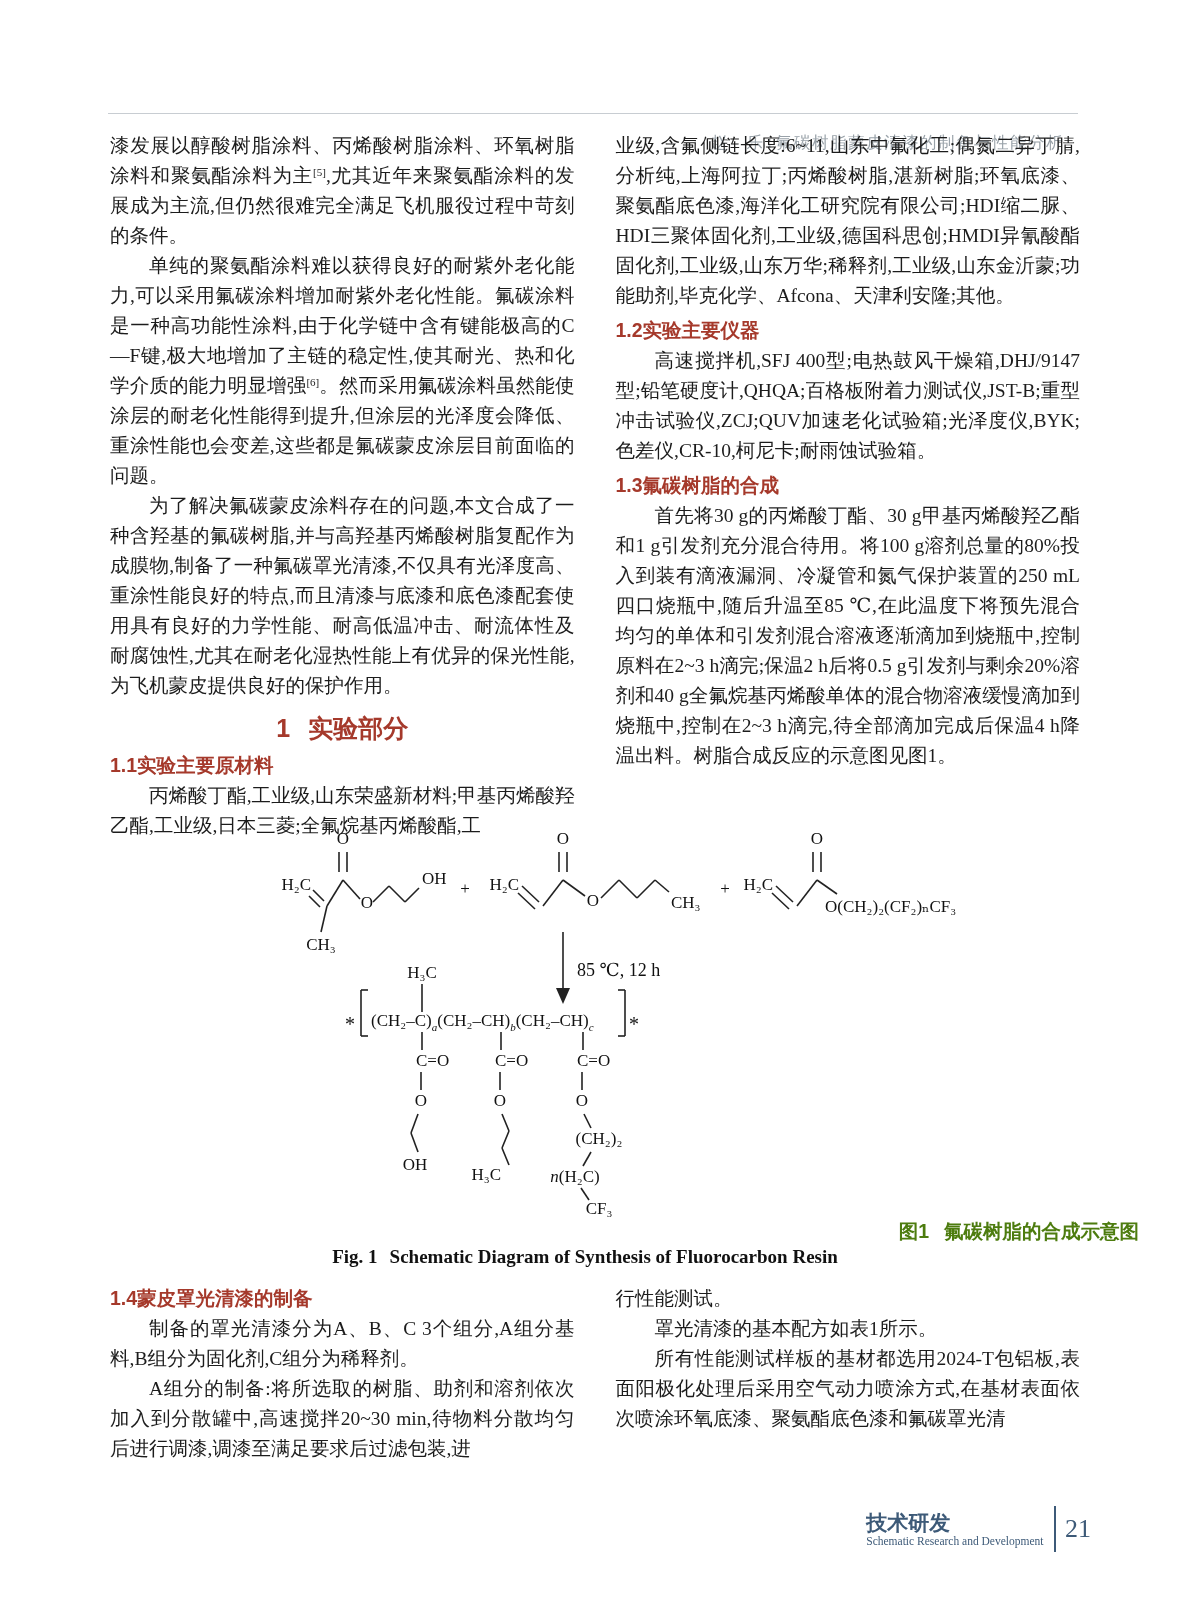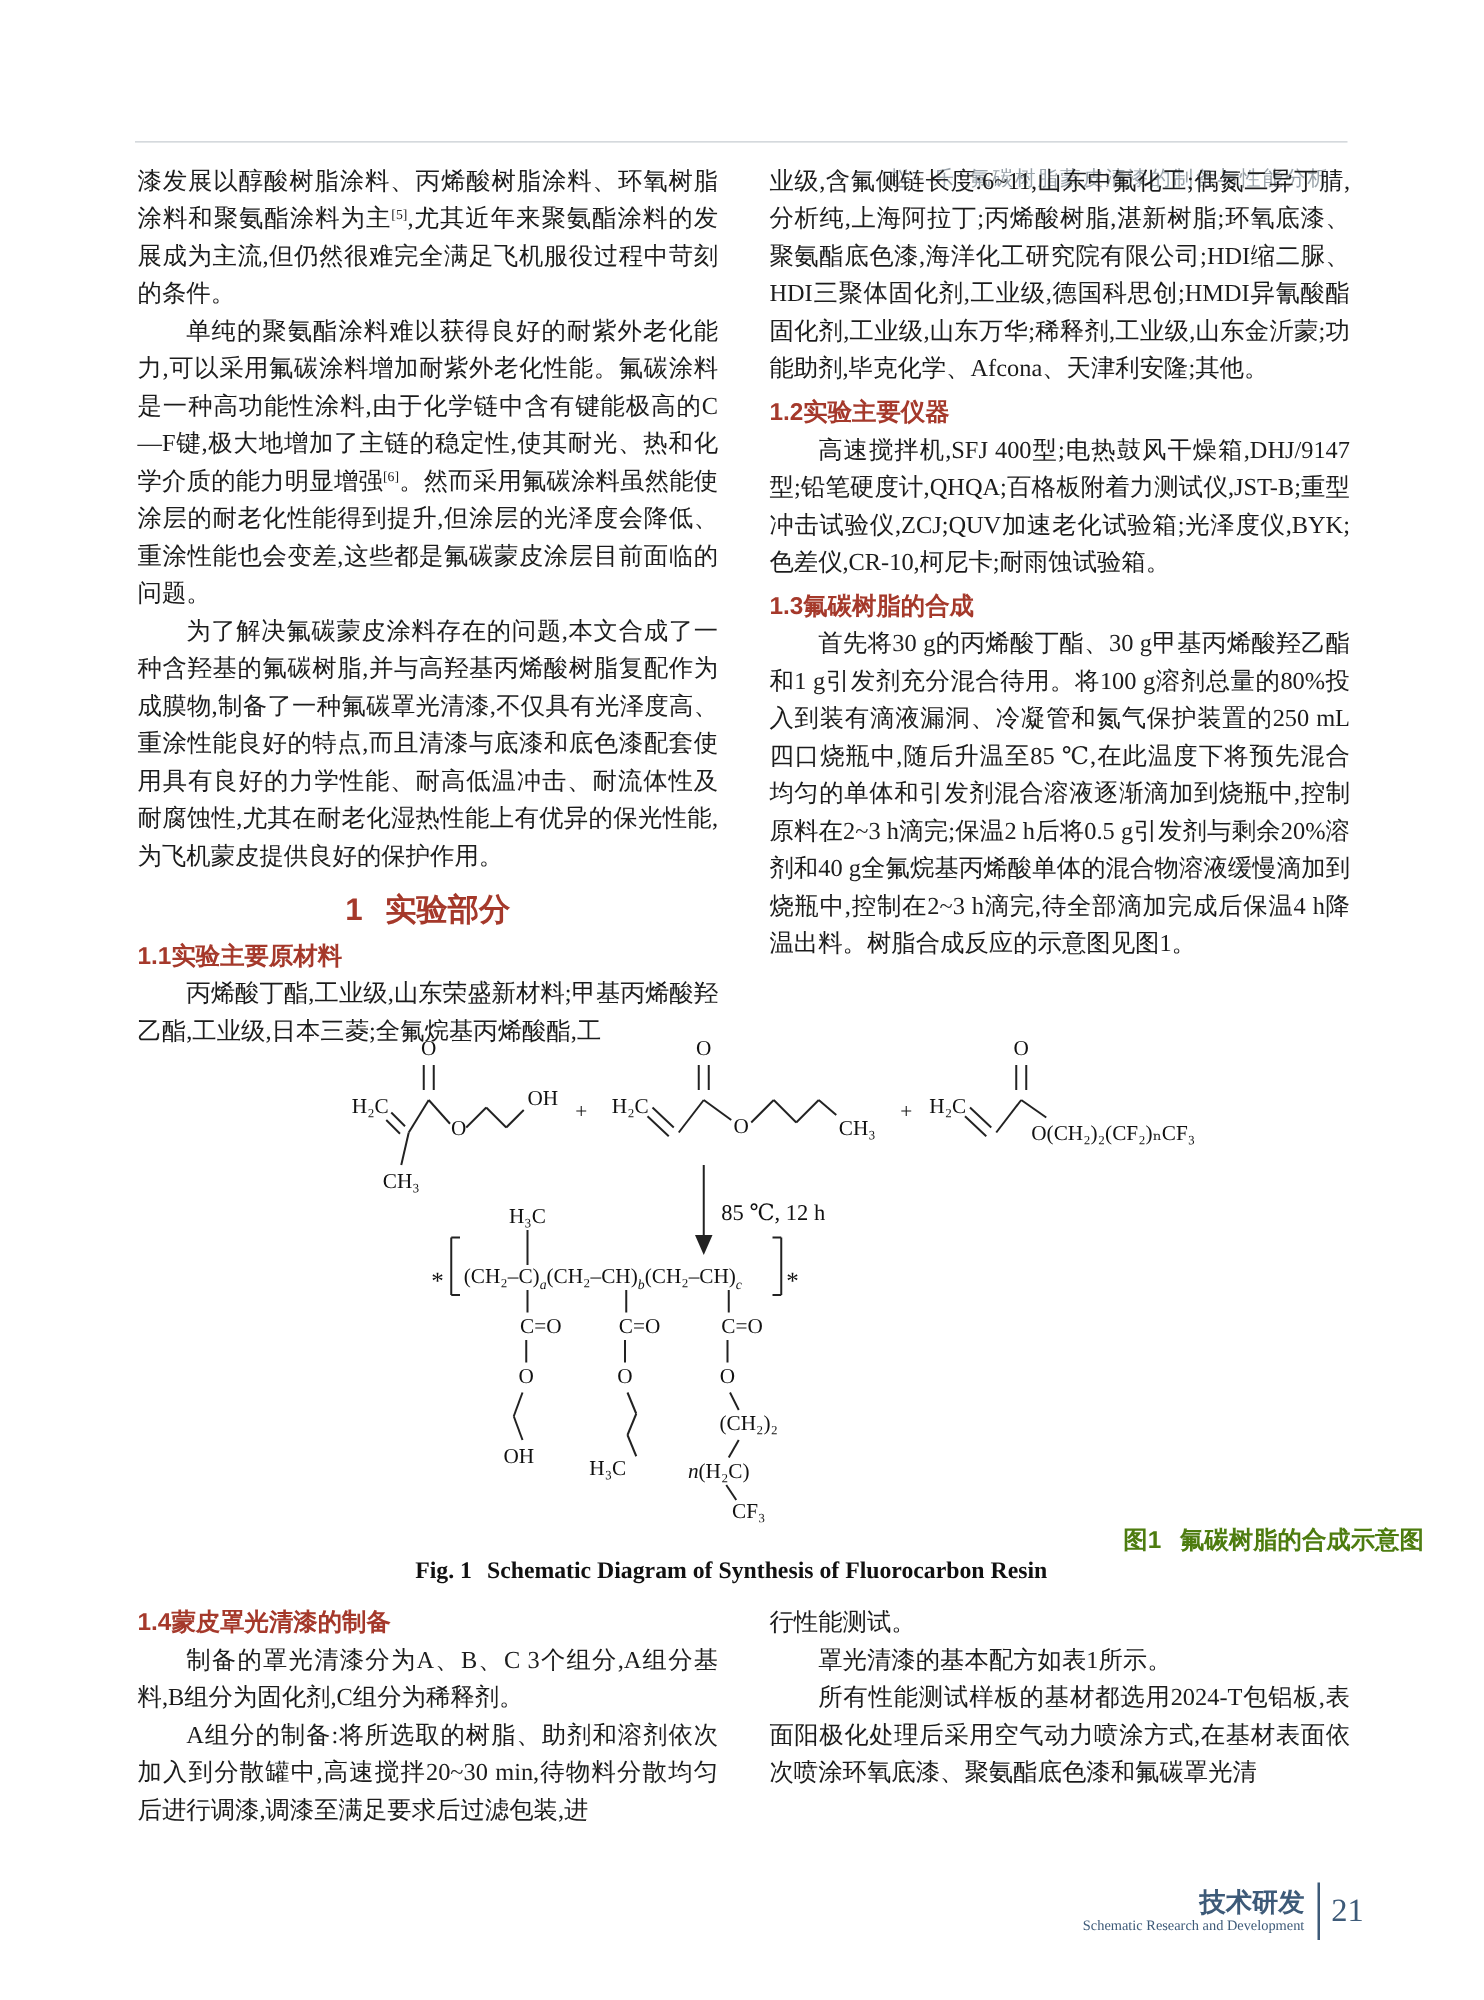--- a/index.html
+++ b/index.html
@@ -51,21 +51,21 @@
     font-family:"Liberation Sans","DejaVu Sans",sans-serif;font-weight:bold;font-size:19.5px;color:#4d7c0f;
   }
   .fig-caption-zh .num{margin-right:15px;}
   .fig-caption-en{
     position:absolute;top:1246px;left:0;width:1170px;text-align:center;
     font-family:"Liberation Serif","DejaVu Serif",serif;font-weight:bold;font-size:19px;color:#111;
   }
   .fig-caption-en .num{margin-right:12px;}
 
   .footer{position:absolute;top:1506px;right:96px;display:flex;align-items:center;}
-  .footer-text{text-align:right;color:var(--footer-blue);}
+  .footer-text{color:var(--footer-blue);}
   .footer-zh{font-family:"Liberation Sans","DejaVu Sans",sans-serif;font-weight:bold;font-size:21px;line-height:23px;}
   .footer-en{font-family:"Liberation Serif","DejaVu Serif",serif;font-size:11.5px;line-height:14px;}
   .footer-bar{width:2.5px;height:46px;background:var(--footer-blue);margin:0 9px 0 10px;}
   .footer-page{font-size:26px;color:var(--footer-blue);font-family:"Liberation Serif","DejaVu Serif",serif;}
 </style>
 </head>
 <body>
 
 <div class="page">
 

